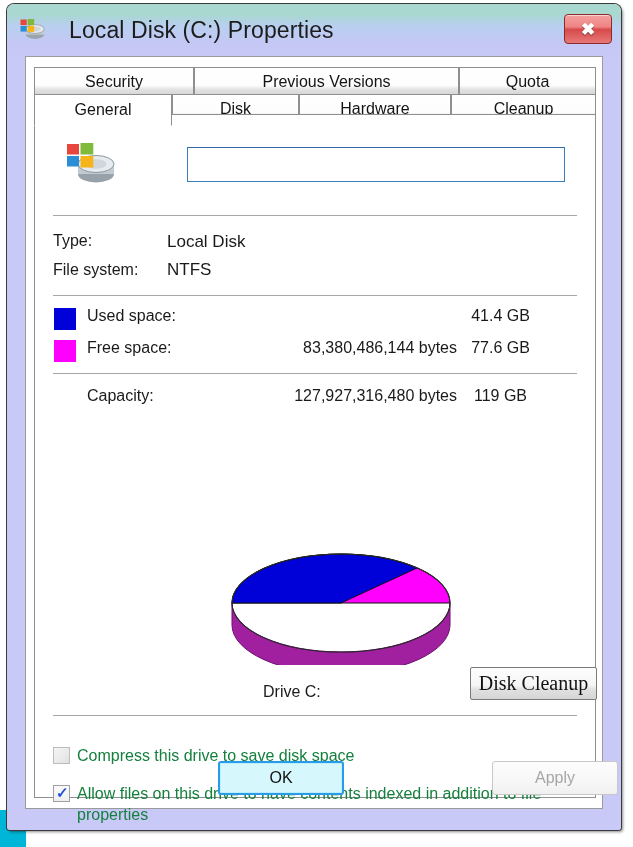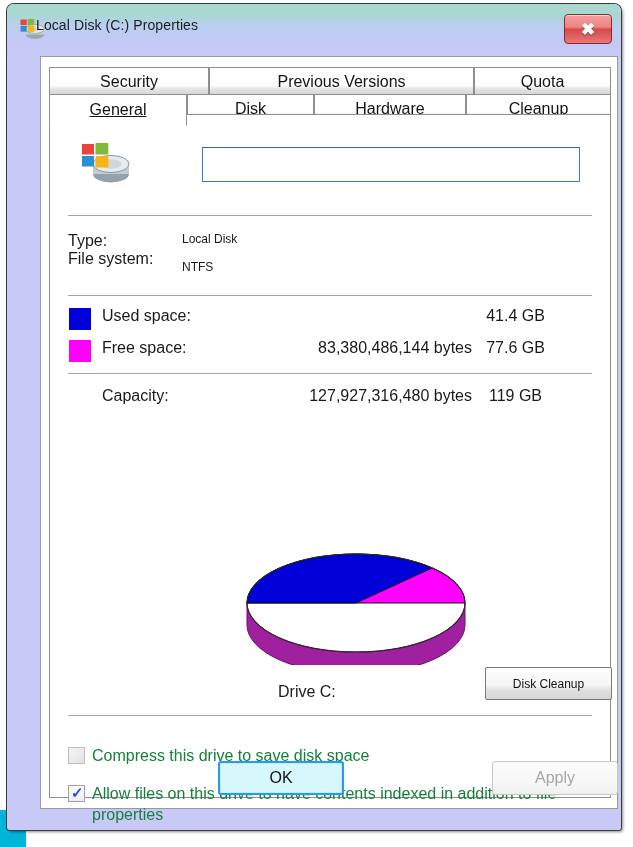--- a/index.html
+++ b/index.html
@@ -59,22 +59,22 @@
     left: 0; top: 0;
     width: 614px; height: 52px;
   }
   .title-icon {
     position: absolute;
     left: 12px; top: 13px;
     width: 26px; height: 24px;
   }
   .title-text {
     position: absolute;
-    left: 29px; top: 13px;
-    font-size: 14px;
+    left: 62px; top: 13px;
+    font-size: 23px;
     color: #1c1c1c;
     letter-spacing: 0.1px;
     white-space: nowrap;
   }
   .close-btn {
     position: absolute;
     right: 9px; top: 10px;
     width: 46px; height: 28px;
     border-radius: 4px;
     background: linear-gradient(180deg,#f3a0a0 0%, #ef8484 42%, #d64a4a 52%, #e87878 100%);
@@ -95,21 +95,20 @@
 
   
   .client {
     position: absolute;
     left: 18px; top: 52px;
     width: 578px;
     height: 753px;
     background: #ffffff;
     border: 1px solid #9a9a9a;
     box-sizing: border-box;
-    margin-left: 15px;
   }
 
   
   .tabstrip {
     position: absolute;
     left: 8px; top: 10px;
     width: 562px; height: 56px;
   }
   .tab {
     position: absolute;
@@ -124,21 +123,20 @@
     cursor: pointer;
     white-space: nowrap;
   }
   .tab.row-top { height: 30px; top: 0; }
   .tab.row-bottom { height: 30px; top: 27px; }
   .tab.selected {
     background: #ffffff;
     border-bottom: 1px solid #ffffff;
     z-index: 5;
     height: 32px;
-    text-decoration: underline;
   }
 
   .tabpage {
     position: absolute;
     left: 8px; top: 57px;
     width: 562px;
     height: 684px;
     background: #ffffff;
     border: 1px solid #8f8f8f;
     box-sizing: border-box;
@@ -174,21 +172,21 @@
   }
 
   .row-label {
     position: absolute;
     font-size: 16px;
     color: #1a1a1a;
     white-space: nowrap;
   }
   .row-value {
     position: absolute;
-    font-size: 12px;
+    font-size: 17px;
     color: #1a1a1a;
     white-space: nowrap;
   }
   .row-bytes {
     position: absolute;
     font-size: 16px;
     color: #1a1a1a;
     white-space: nowrap;
     text-align: right;
   }
@@ -221,22 +219,22 @@
   }
 
   .cleanup-btn {
     position: absolute;
     left: 435px; top: 552px;
     width: 127px; height: 33px;
     box-sizing: border-box;
     background: linear-gradient(180deg,#fdfdfd 0%, #f6f6f6 55%, #e0e0e0 70%, #d6d6d6 100%);
     border: 1px solid #7a7a7a;
     border-radius: 2px;
-    font-size: 12px;
-    font-family: Liberation Sans, sans-serif;
+    font-size: 20px;
+    font-family: Liberation Serif, serif;
     color: #111;
     cursor: pointer;
   }
 
   
   .cb-row {
     position: absolute;
   }
   .cb-box {
     position: absolute;
@@ -361,21 +359,21 @@
             <rect x="15.5" y="15" width="12.8" height="11.5" fill="#f5b418"></rect>
           </svg>
         </div>
         <input class="label-input" type="text" value="" placeholder="" style="">
 
         <div class="hr" style="top:100px;"></div>
 
         <div class="row-label" style="left:18px; top:117px;">Type:</div>
         <div class="row-value" style="left:132px; top:117px;">Local Disk</div>
 
-        <div class="row-label" style="left:18px; top:135px;">File system:</div>
+        <div class="row-label" style="left:18px; top:146px;">File system:</div>
         <div class="row-value" style="left:132px; top:145px;">NTFS</div>
 
         <div class="hr" style="top:180px;"></div>
 
         <div class="swatch" style="left:19px; top:193px; background:#0000D8;"></div>
         <div class="row-label" style="left:52px; top:192px;">Used space:</div>
         <div class="row-gb" style="left:428px; top:192px; width:75px;">41.4 GB</div>
 
         <div class="swatch" style="left:19px; top:225px; background:#FF00FF;"></div>
         <div class="row-label" style="left:52px; top:224px;">Free space:</div>

